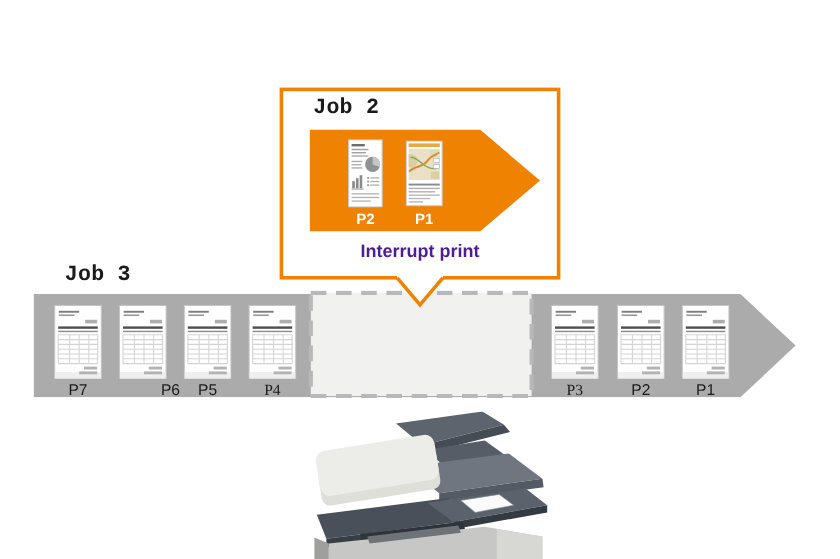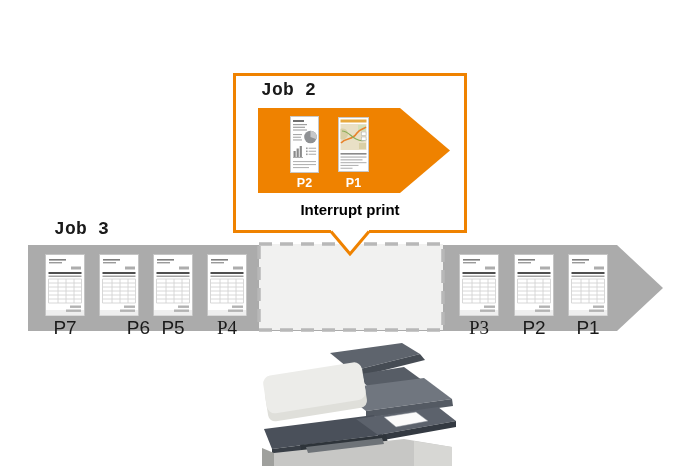--- a/index.html
+++ b/index.html
@@ -1,22 +1,22 @@
 <!DOCTYPE html>
 <html><head>
 <meta charset="utf-8">
 <style>
   html,body{margin:0;padding:0;background:#fff;}
   body{font-family:"Liberation Sans","DejaVu Sans",sans-serif;}
   #canvas{position:relative;width:700px;height:466px;background:#ffffff;overflow:hidden;}
   .abs{position:absolute;}
   .job-title{font-size:18px;font-weight:700;color:#1a1a1a;letter-spacing:.2px;font-family:Liberation Mono, monospace;}
-  .page-label{font-size:19px;color:#1a1a1a;text-align:center;}
+  .page-label{font-size:13px;color:#1a1a1a;text-align:center;}
   .page-label-white{font-size:12.5px;color:#ffffff;font-weight:600;text-align:center;}
-  .caption{font-size:15px;font-weight:700;color:#000000;text-align:center;}
+  .caption{font-size:15px;font-weight:700;color:#4c1d95;text-align:center;}
   .pause-text{display:flex;align-items:center;justify-content:center;
               font-size:24px;color:#9b9b9b;letter-spacing:.5px;}
   .callout{background:#fff;border:3px solid #EF8200;box-sizing:border-box;}
   svg{display:block;}
 </style>
 </head>
 <body>
 
 <div id="canvas">
 

